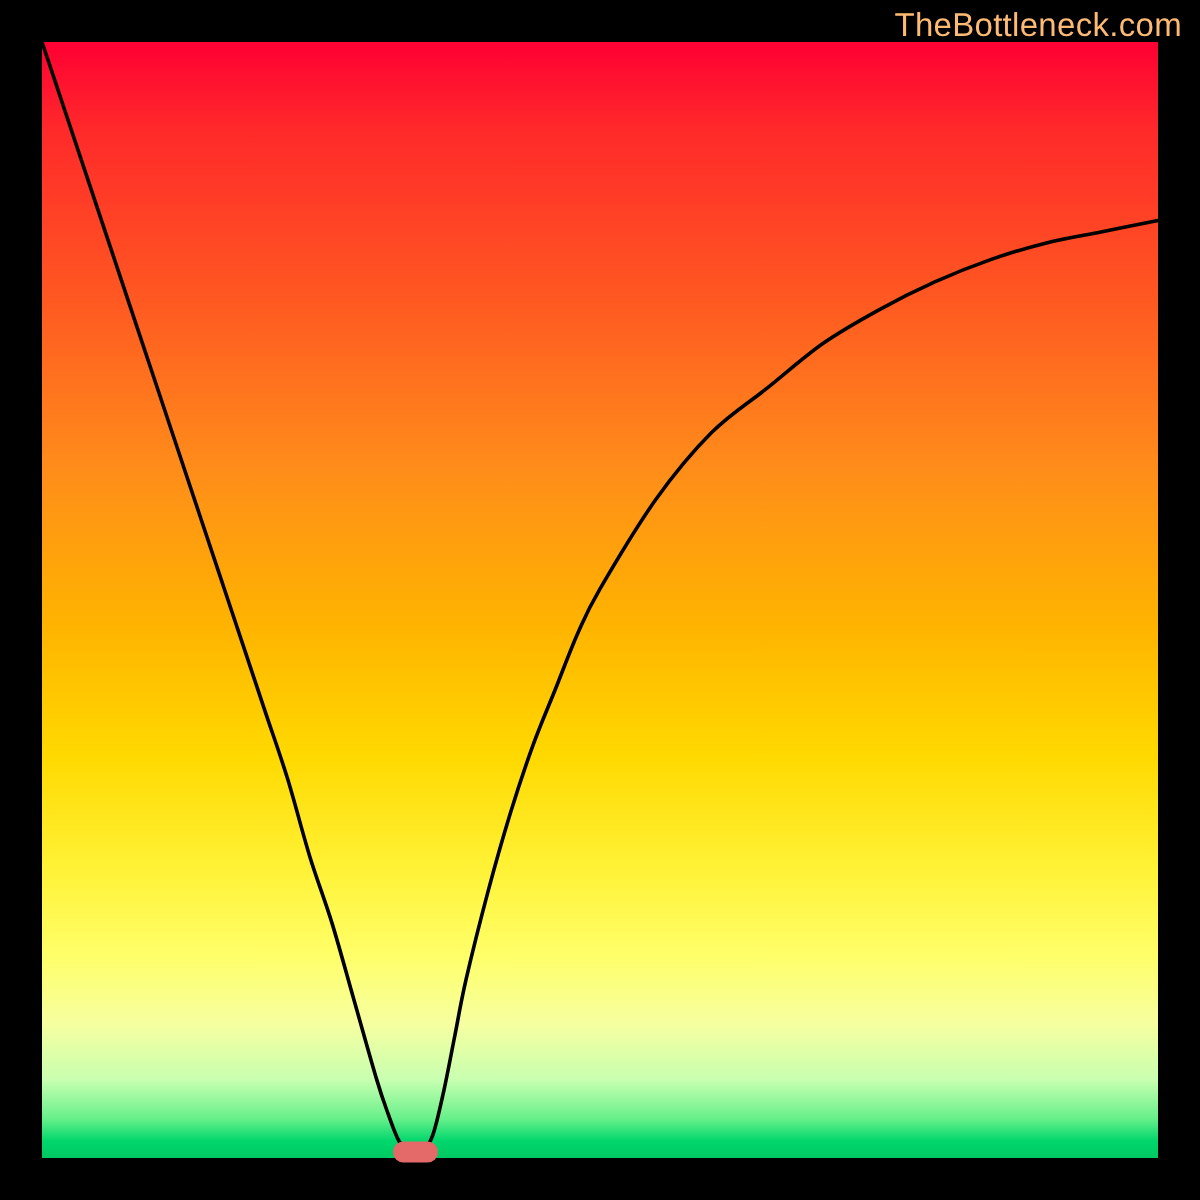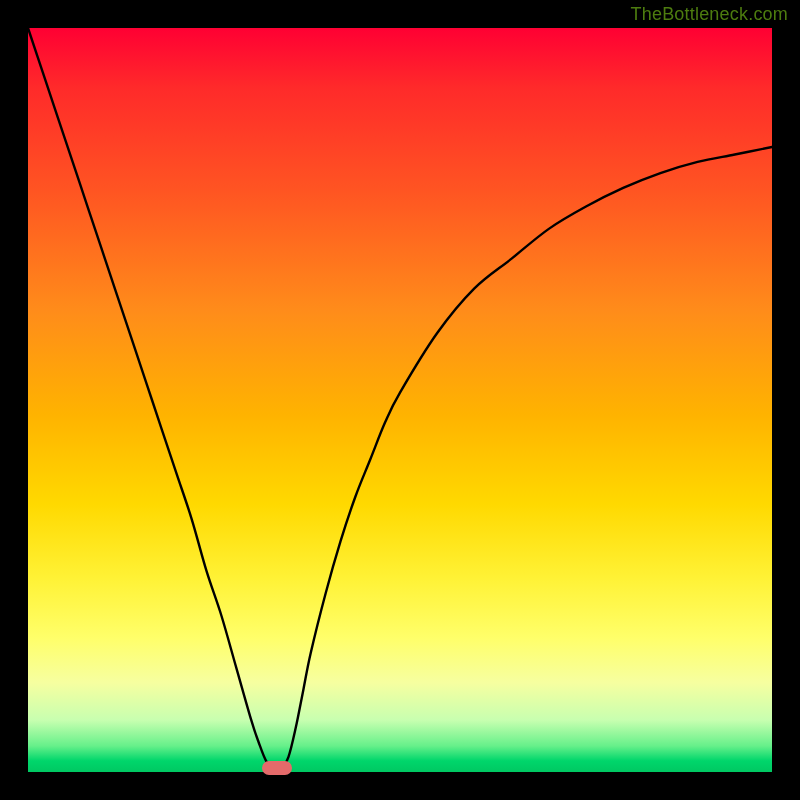--- a/index.html
+++ b/index.html
@@ -36,22 +36,22 @@
       #c8ffb0 93%,
       #66f08a 96.5%,
       #00d66b 98.5%,
       #00c862 100%
     );
   }
   .watermark {
     position: absolute;
     top: 4px;
     right: 12px;
-    color: #4d7c0f;
-    font-size: 18px;
+    color: #fdba74;
+    font-size: 22px;
     font-weight: 500;
     letter-spacing: 0.2px;
     user-select: none;
   }
   svg.curve {
     position: absolute;
     left: 0;
     top: 0;
     width: 744px;
     height: 744px;

